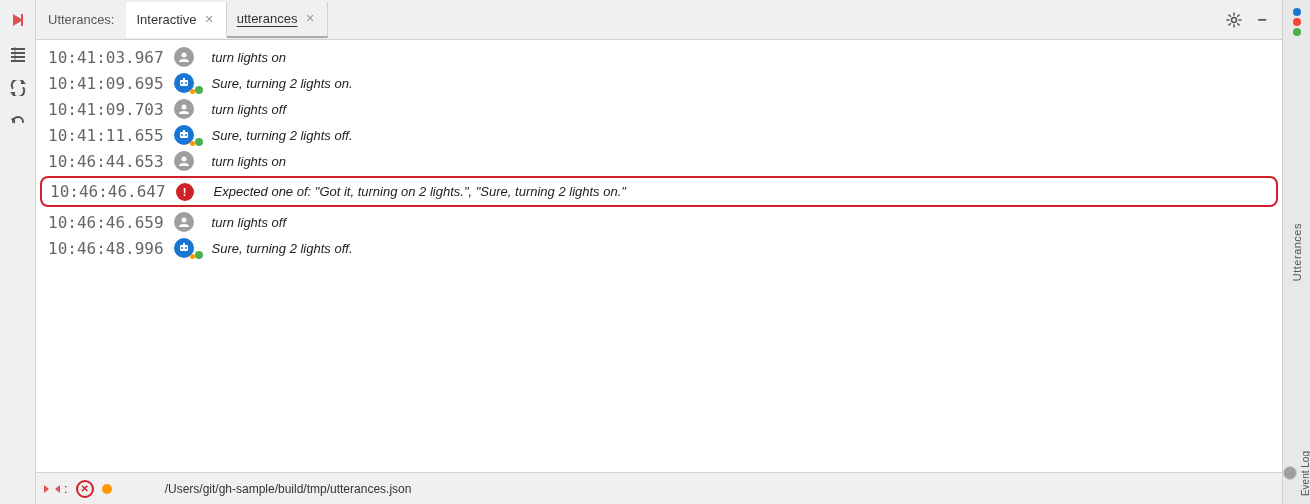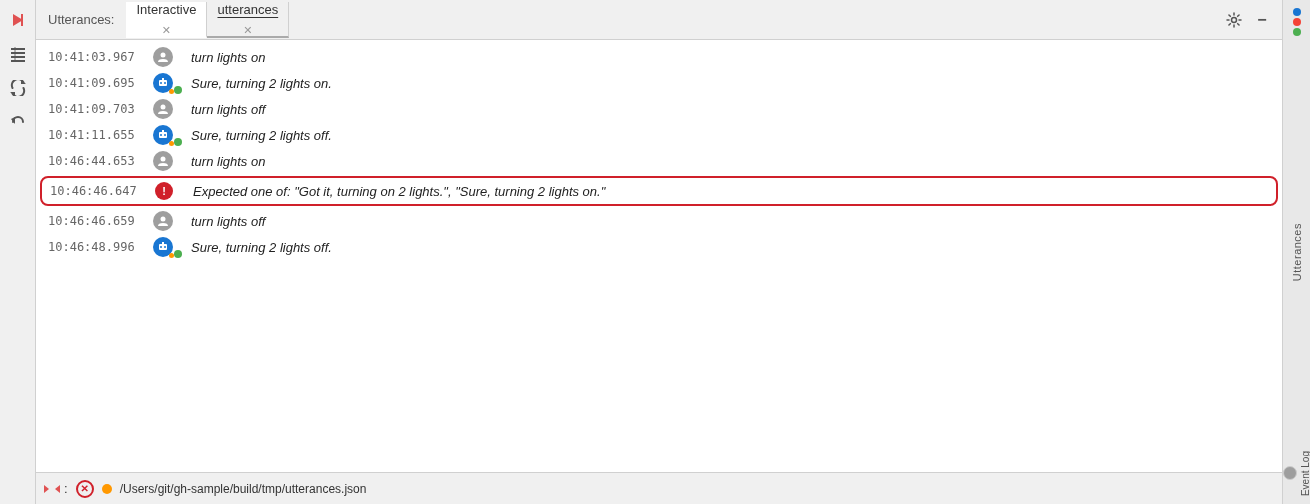--- a/index.html
+++ b/index.html
@@ -59,30 +59,29 @@
       font-size: 13px;
       color: #555;
       margin-right: 8px;
       font-weight: 500;
       padding: 0 4px;
     }
 
     .tab {
       display: flex;
       align-items: center;
-      padding: 0 10px;
+      padding: 8px 10px;
       height: 36px;
       font-size: 13px;
       cursor: pointer;
       border-right: 1px solid #d0d0d0;
       background: #f0f0f0;
       color: #333;
       gap: 6px;
       position: relative;
-      flex-direction: column;
     }
 
     .tab.active {
       background: #ffffff;
       border-bottom: 2px solid #ffffff;
       margin-bottom: -1px;
     }
 
     .tab.active::after {
       content: '';
@@ -142,21 +141,21 @@
 
     .utterance-row.error-row {
       border: 2px solid #d0202a;
       margin: 2px 4px;
       border-radius: 8px;
       background: #fff;
       padding: 4px 8px;
     }
 
     .utterance-time {
-      font-size: 12px;
+      font-size: 16px;
       color: #666;
       min-width: 95px;
       font-family: "Menlo", "Monaco", monospace;
     }
 
     .utterance-icon {
       display: flex;
       align-items: center;
       position: relative;
       min-width: 28px;
@@ -226,20 +225,21 @@
       color: #d0202a;
     }
 
     .bottom-file-text {
       font-size: 12px;
       color: #333;
       flex: 1;
       display: flex;
       align-items: center;
       gap: 8px;
+      margin-left: 45px;
     }
 
     .bottom-dot-orange {
       width: 10px;
       height: 10px;
       background: #ff9800;
       border-radius: 50%;
     }
 
     .right-sidebar {

